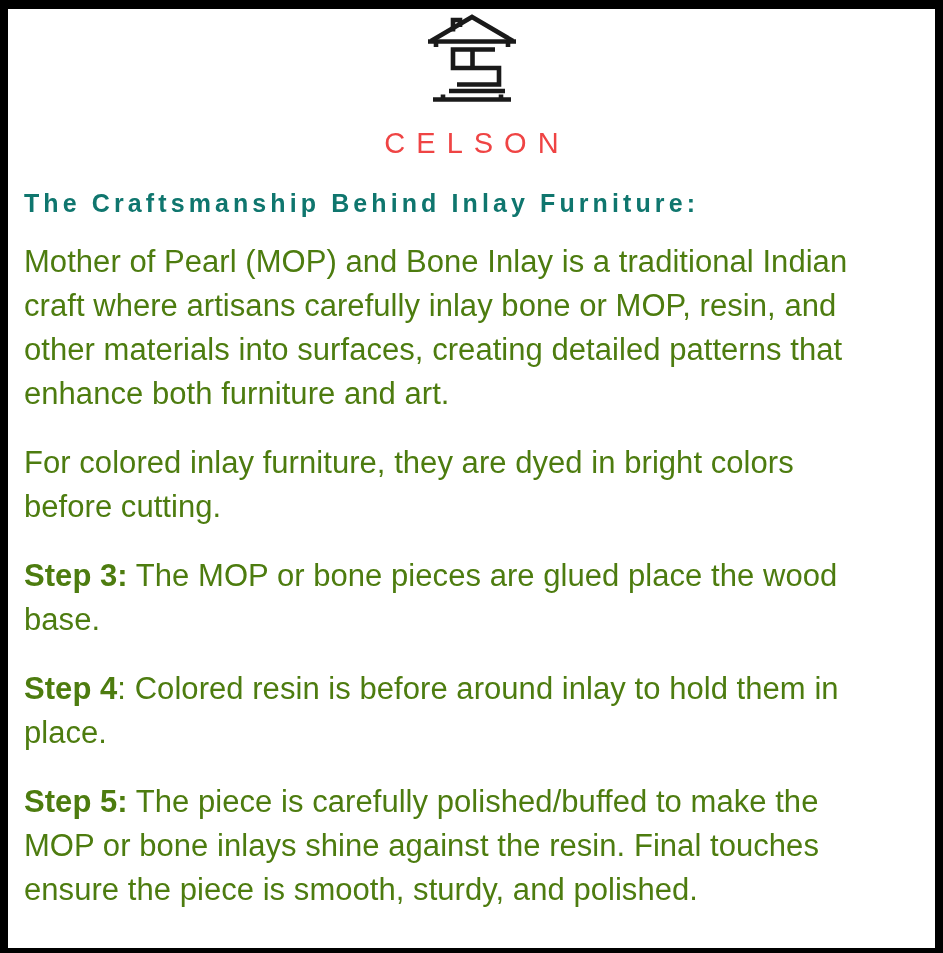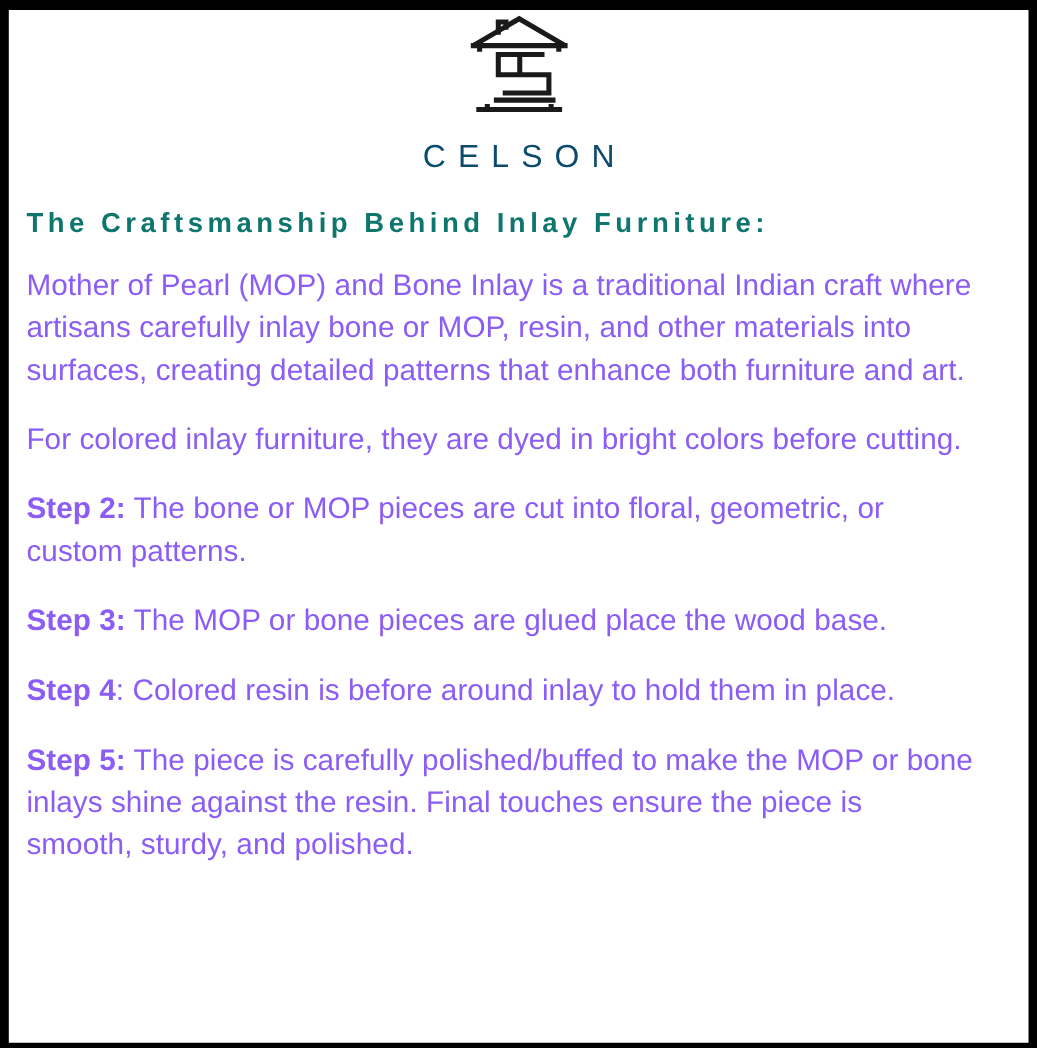--- a/index.html
+++ b/index.html
@@ -47,21 +47,21 @@
   }
 
   .wordmark {
     display: block;
     margin: 16px auto 0 auto;
     font-family: "Liberation Sans", sans-serif;
     font-size: 29px;
     font-weight: 500;
     letter-spacing: 11px;
     text-indent: 11px;
-    color: #0c4a6e;
+    color: #ef4444;
     line-height: 1;
   }
 
   
   .headline {
     margin: 30px 0 0 0;
     padding-left: 8px;
     font-family: "Liberation Sans", sans-serif;
     font-size: 25px;
     font-weight: bold;
@@ -74,24 +74,24 @@
   
   .body-copy {
     padding-left: 8px;
     padding-right: 40px;
     margin-top: 22px;
   }
 
   .para {
     margin: 0 0 25px 0;
     font-family: "Liberation Sans Narrow", "Liberation Sans", sans-serif;
-    font-size: 27px;
+    font-size: 31px;
     font-weight: normal;
     line-height: 1.42;
-    color: #8b5cf6;
+    color: #4d7c0f;
     letter-spacing: 0.05px;
   }
 
   .para:last-child {
     margin-bottom: 16px;
   }
 
   .para .lead {
     font-weight: bold;
   }
@@ -136,21 +136,20 @@
 
     <h1 class="headline">The Craftsmanship Behind Inlay Furniture:</h1>
 
     <div class="body-copy">
 
       <p class="para">Mother of Pearl (MOP) and Bone Inlay is a traditional Indian craft where artisans carefully inlay bone or MOP, resin, and other materials into surfaces, creating detailed patterns that enhance both furniture and art.</p>
 
 
       <p class="para">For colored inlay furniture, they are dyed in bright colors before cutting.</p>
 
-      <p class="para"><span class="lead">Step 2:</span><span> The bone or MOP pieces are cut into floral, geometric, or custom patterns.</span></p>
 
       <p class="para"><span class="lead">Step 3:</span><span> The MOP or bone pieces are glued place the wood base.</span></p>
 
       <p class="para"><span class="lead">Step 4</span><span class="lead-nb">:</span><span> Colored resin is before around inlay to hold them in place.</span></p>
 
       <p class="para"><span class="lead">Step 5:</span><span> The piece is carefully polished/buffed to make the MOP or bone inlays shine against the resin. Final touches ensure the piece is smooth, sturdy, and polished.</span></p>
 
     </div>
   </div>
 </div>

